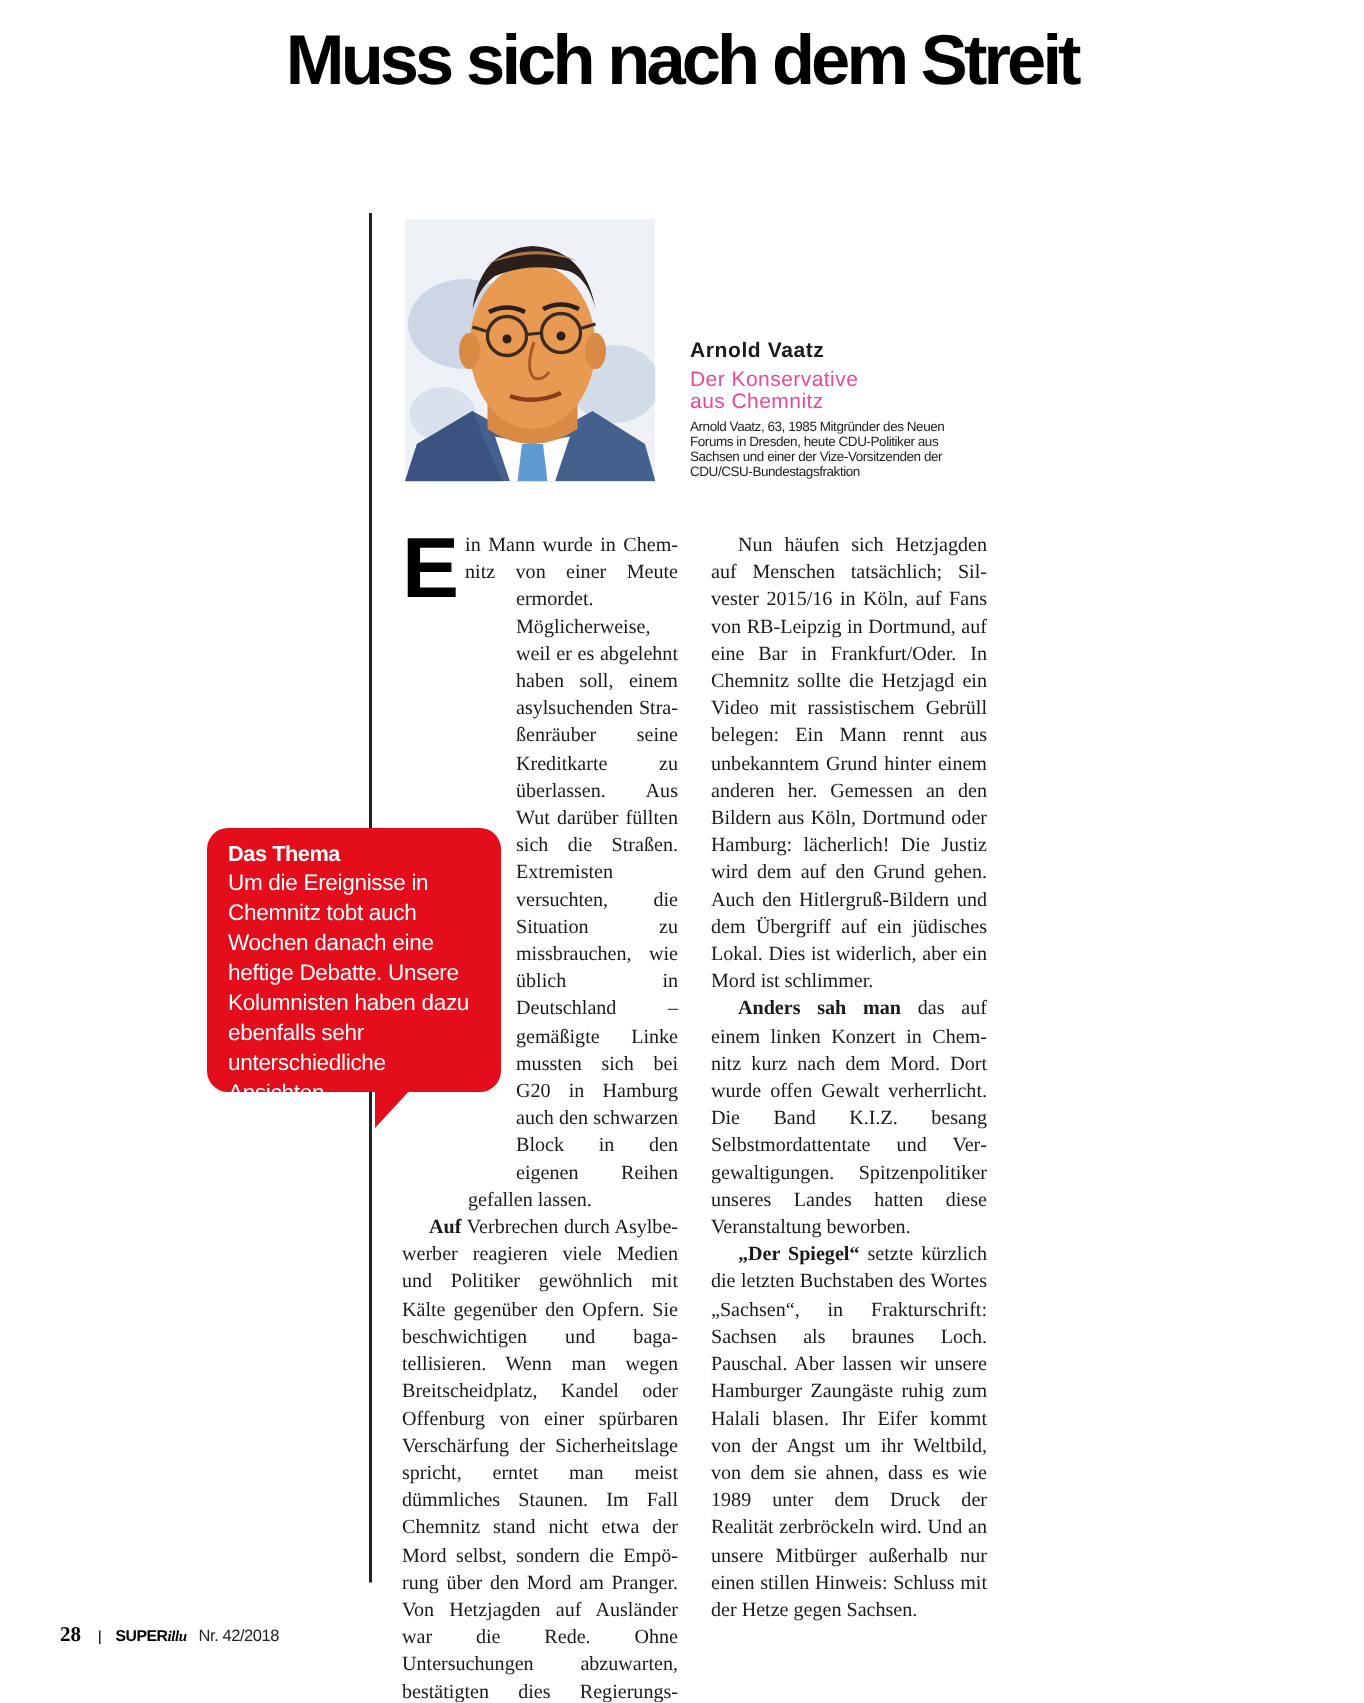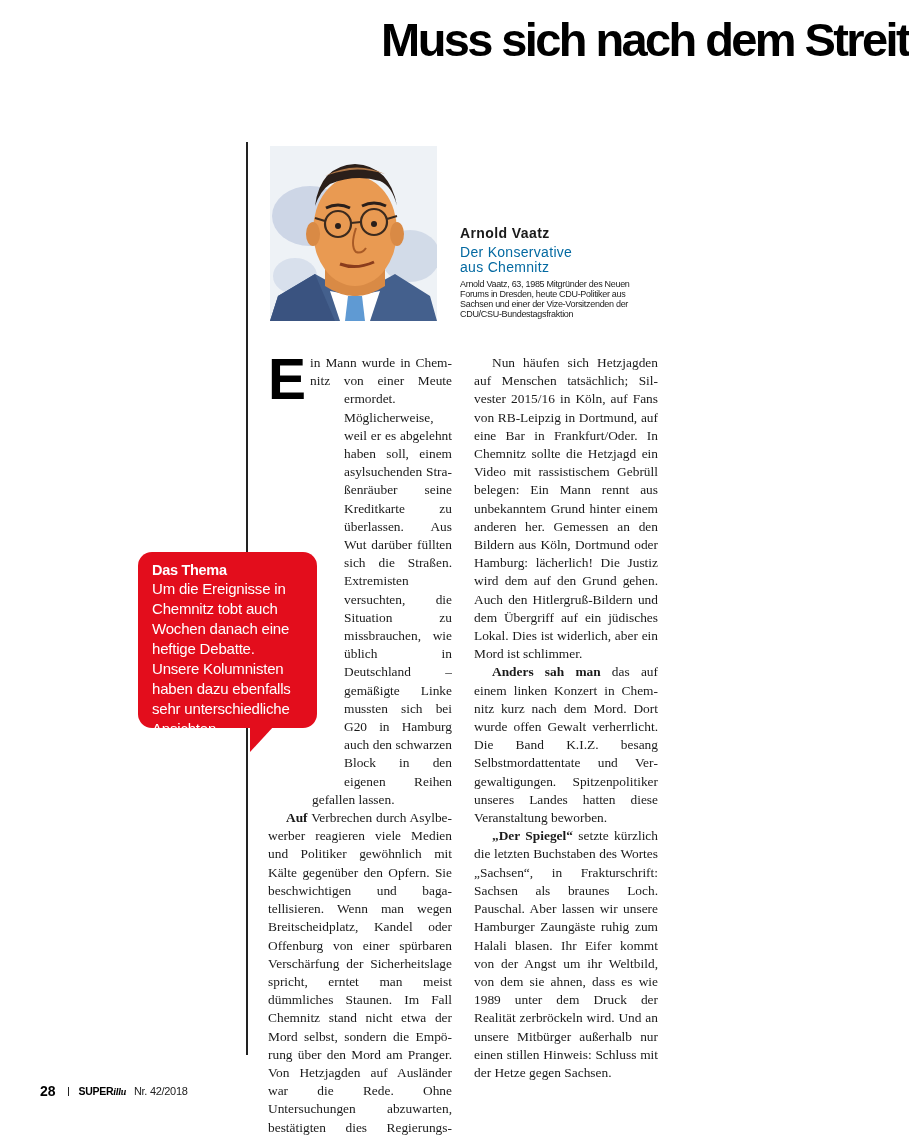--- a/index.html
+++ b/index.html
@@ -6,21 +6,21 @@
     body {
       width: 909px; height: 1135px;
       background: #ffffff;
       position: relative;
       overflow: hidden;
       font-family: "Liberation Serif", serif;
       color: #1a1a1a;
     }
     .headline {
       position: absolute; left: 0; top: 14px; width: 909px;
-      text-align: right;
+      text-align: center;
       font-family: "Liberation Sans", sans-serif;
       font-weight: bold;
       font-size: 47px;
       line-height: 52px;
       letter-spacing: -2.6px;
       color: #000;
       margin: 0;
     }
     .vrule {
       position: absolute; left: 246px; top: 142px;
@@ -29,21 +29,21 @@
     .portrait {
       position: absolute; left: 270px; top: 146px;
       width: 167px; height: 175px;
       overflow: hidden;
     }
     .author {
       position: absolute; left: 460px; top: 224px; width: 200px;
       font-family: "Liberation Sans", sans-serif;
     }
     .author-name { font-weight: bold; font-size: 14px; letter-spacing: 0.4px; line-height: 18px; }
-    .author-tag { font-size: 14px; color: #0369a1; line-height: 15px; letter-spacing: 0.3px; margin-top: 3px; }
+    .author-tag { font-size: 14px; color: #ec4899; line-height: 15px; letter-spacing: 0.3px; margin-top: 3px; }
     .author-bio { font-size: 9px; line-height: 10px; color: #222; margin-top: 4px; letter-spacing: -0.3px; }
 
     .col {
       position: absolute; width: 184px;
       font-size: 13.4px; line-height: 18.2px;
       text-align: justify;
       hyphens: manual;
     }
     .col p { margin: 0; }
     .col1 { left: 268px; top: 354px; }
@@ -56,21 +56,21 @@
       line-height: 46px;
       margin: 2px 4px 0 0;
       height: 50px;
       color: #000;
     }
     .indent { text-indent: 18px; }
     .lead { font-weight: bold; }
 
     .bubble {
       position: absolute; left: 138px; top: 552px;
-      width: 179px; height: 176px;
+      width: 196px; height: 176px;
       background: #e30d1c;
       border-radius: 14px;
       color: #fff;
       font-family: "Liberation Sans", sans-serif;
       padding: 10px 12px 0 14px;
       box-sizing: border-box;
     }
     .bubble-tail {
       position: absolute; left: 250px; top: 726px;
       width: 0; height: 0;
@@ -80,21 +80,21 @@
     }
     .bubble-title { font-weight: bold; font-size: 14.5px; line-height: 17px; letter-spacing: -0.3px; }
     .bubble-text { font-size: 15px; line-height: 20px; letter-spacing: -0.2px; }
 
     .footer {
       position: absolute; left: 40px; top: 1083px;
       font-family: "Liberation Sans", sans-serif;
       display: flex; align-items: center;
       font-size: 11px; color: #222;
     }
-    .page-num { font-weight: bold; font-size: 14px; color: #000; }
+    .page-num { font-weight: bold; font-size: 14px; color: #000; font-family: Liberation Serif, serif; }
     .footer-sep { display: inline-block; width: 1px; height: 9px; background: #222; margin: 0 10px 0 12px; }
     .brand { font-weight: bold; font-size: 10.5px; letter-spacing: -0.3px; color: #000; }
     .brand-italic { font-style: italic; font-family: "Liberation Serif", serif; font-weight: bold; font-size: 10px; }
     .issue { margin-left: 8px; font-size: 11px; letter-spacing: -0.3px; }
   </style>
 </head>
 <body>
 
 <h1 class="headline">
   <span>Muss sich nach dem Streit</span><br>

